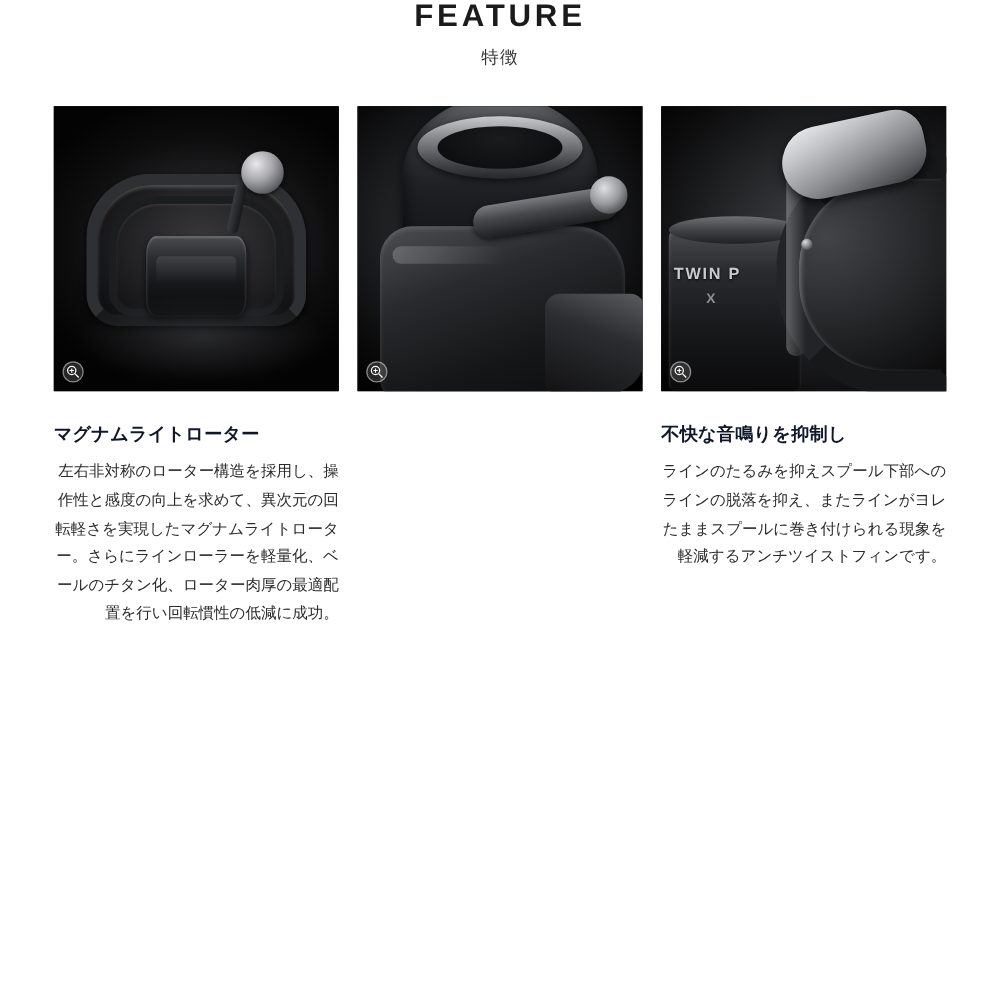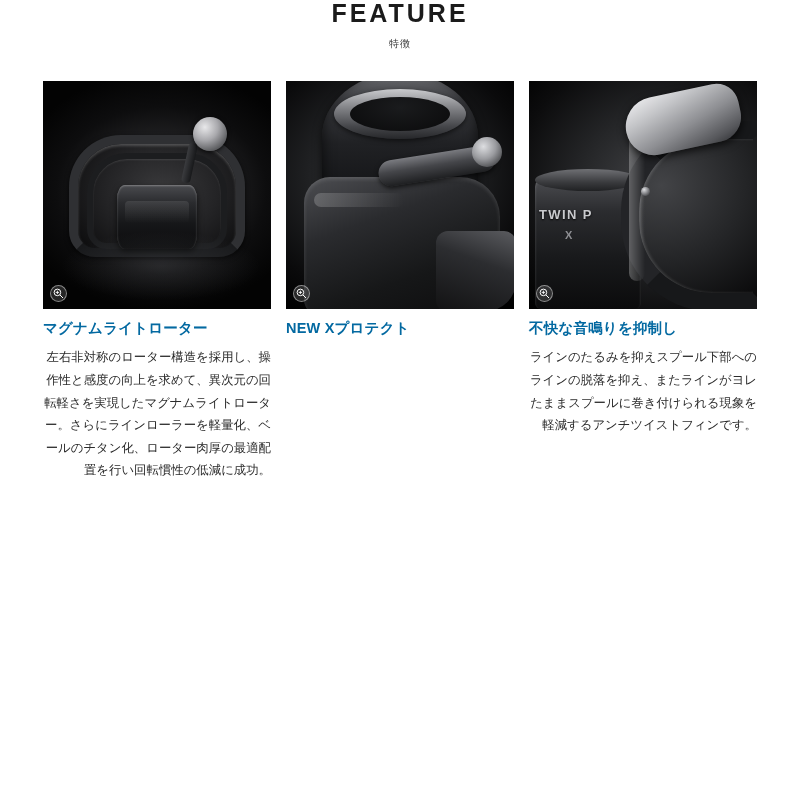--- a/index.html
+++ b/index.html
@@ -24,21 +24,21 @@
   }
   .header-title {
     font-size: 25px;
     letter-spacing: 3px;
     font-weight: bold;
     color: #1b1b1b;
     line-height: 1.1;
     margin: 0;
   }
   .header-sub {
-    font-size: 10px;
+    font-size: 14px;
     color: #333333;
     margin-top: 9px;
     letter-spacing: 1px;
   }
   .columns {
     display: flex;
     justify-content: center;
     gap: 15px;
     padding: 0 44px;
     margin-top: 30px;
@@ -66,22 +66,22 @@
     background: rgba(255,255,255,0.14);
     border: 1px solid rgba(255,255,255,0.45);
     display: flex;
     align-items: center;
     justify-content: center;
   }
   .zoom-badge svg { display: block; }
   .col-title {
     font-size: 14.5px;
     font-weight: bold;
-    color: #0369a1;
-    margin-top: 10px;
+    color: #0f172a;
+    margin-top: 26px;
     line-height: 1.3;
     letter-spacing: 0.2px;
   }
   .col-body {
     font-size: 12.4px;
     line-height: 1.82;
     color: #2b2b2b;
     margin-top: 9px;
     text-align: right;
     white-space: pre-wrap;
@@ -341,21 +341,20 @@
         <div class="r2-hilite"></div>
         <div class="zoom-badge">
           <svg width="11" height="11" viewBox="0 0 11 11">
             <circle cx="4.4" cy="4.4" r="3.3" fill="none" stroke="#ffffff" stroke-width="1"></circle>
             <line x1="6.9" y1="6.9" x2="10" y2="10" stroke="#ffffff" stroke-width="1"></line>
             <line x1="2.7" y1="4.4" x2="6.1" y2="4.4" stroke="#ffffff" stroke-width="0.9"></line>
             <line x1="4.4" y1="2.7" x2="4.4" y2="6.1" stroke="#ffffff" stroke-width="0.9"></line>
           </svg>
         </div>
       </div>
-      <div class="col-title">NEW Xプロテクト</div>
     </div>
 
     <div class="col">
       <div class="thumb">
         <div class="img3-bg"></div>
         <div class="r3-spool"></div>
         <div class="r3-spool-top"></div>
         <div class="r3-text">TWIN P</div>
         <div class="r3-text2">X</div>
         <div class="r3-arc"></div>

